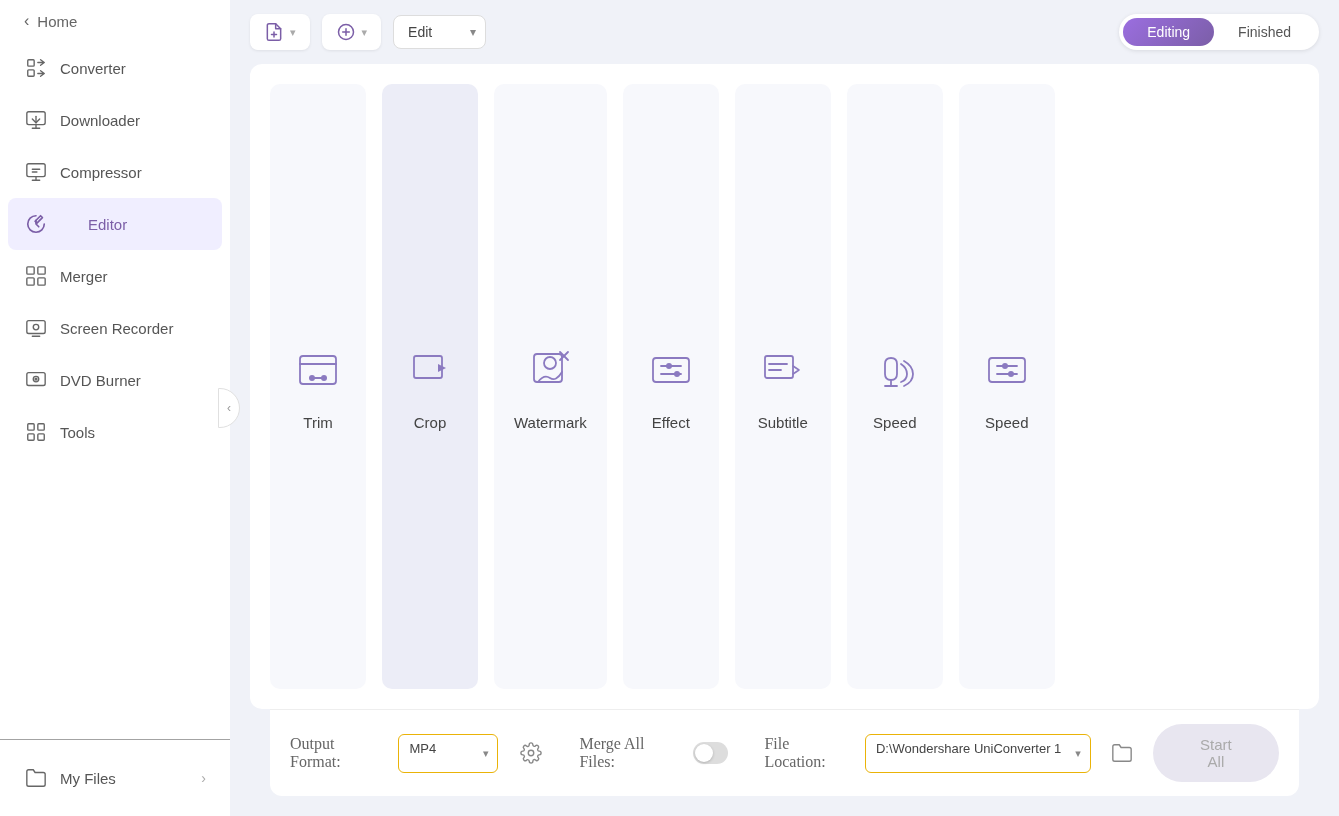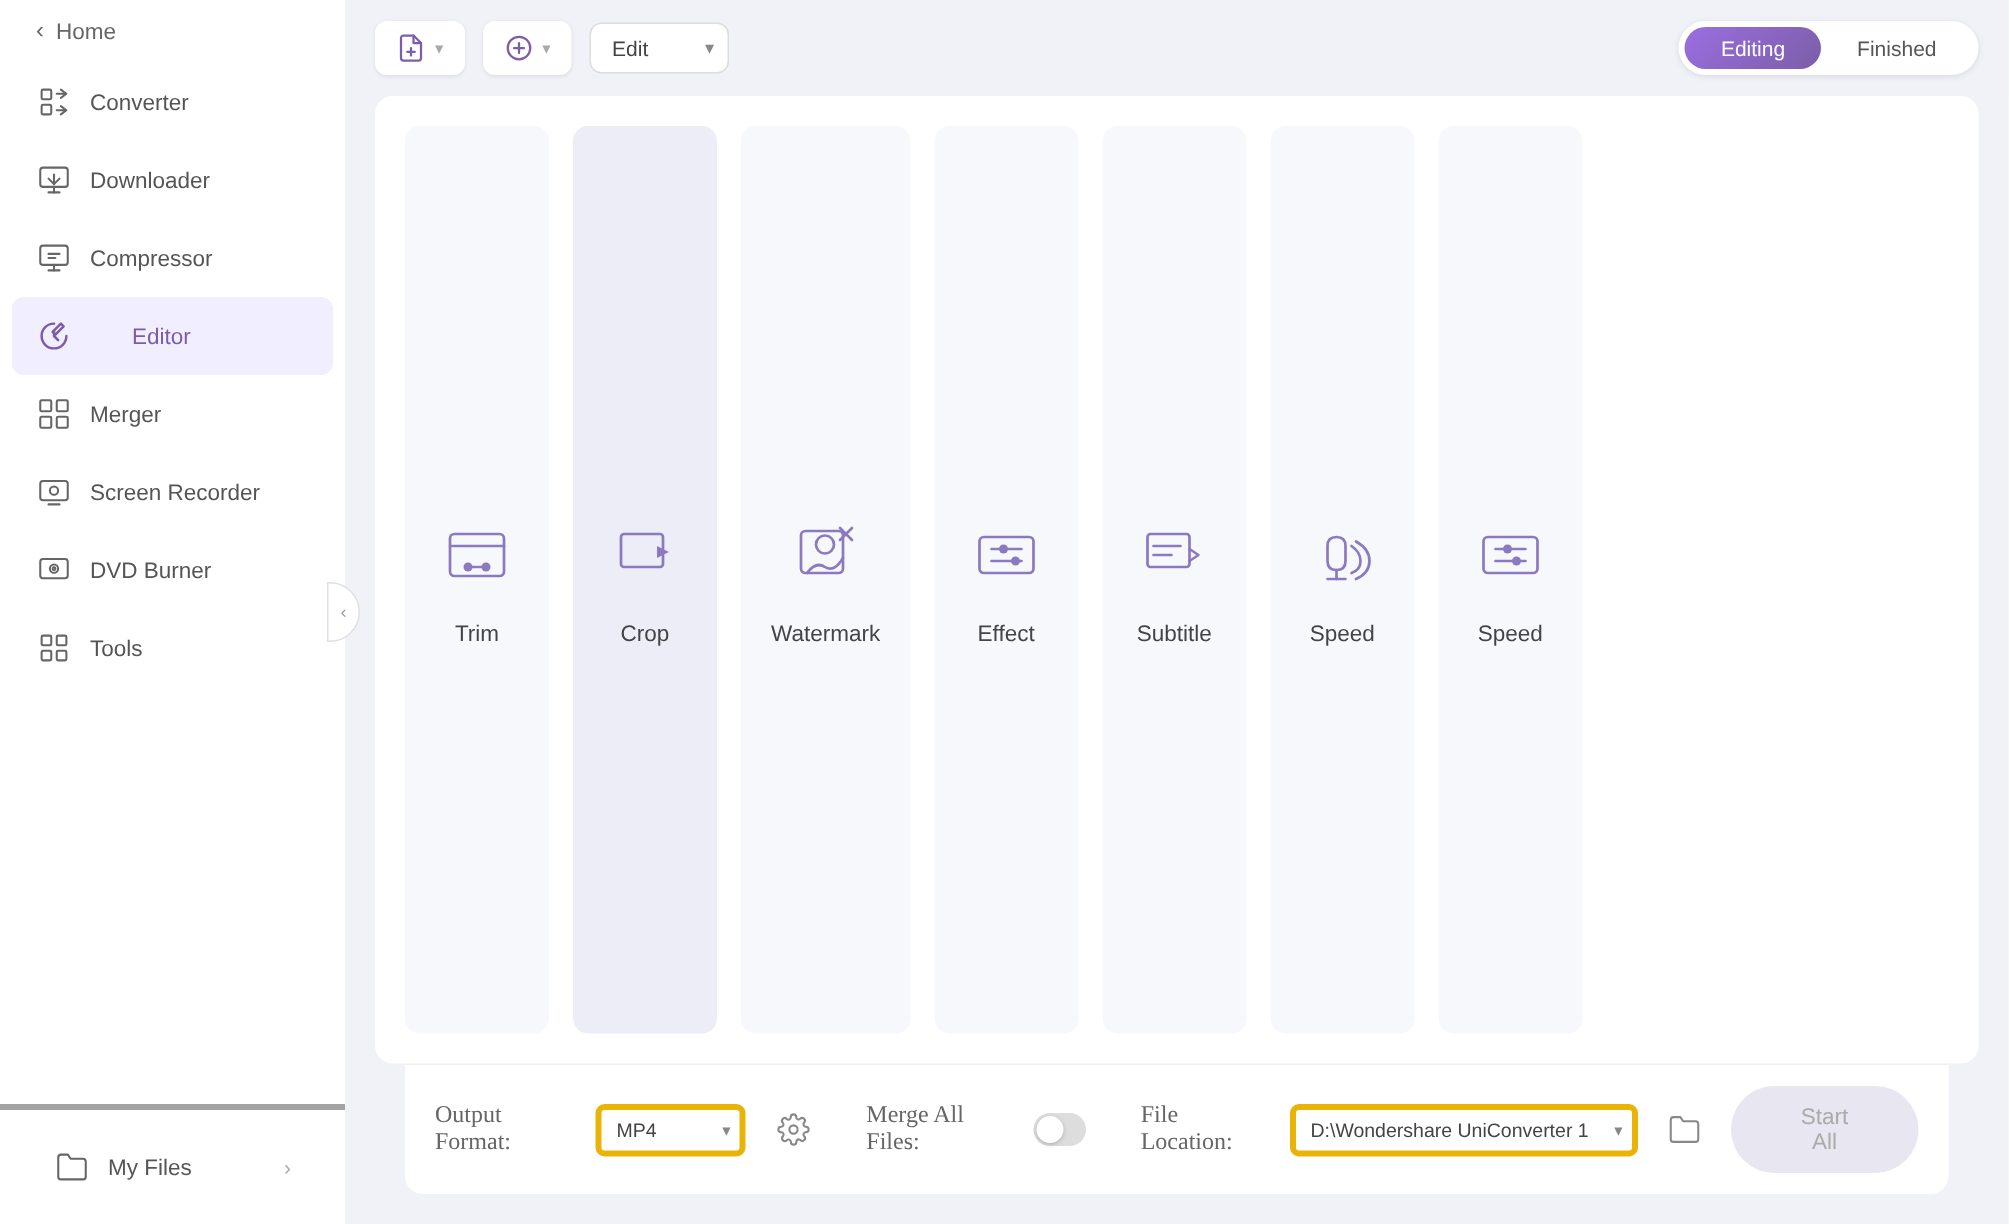--- a/index.html
+++ b/index.html
@@ -45,22 +45,22 @@
       width: 24px;
       height: 24px;
       display: flex;
       align-items: center;
       justify-content: center;
     }
     .sidebar-item svg { width: 22px; height: 22px; }
     .sidebar-item.active svg { stroke: #7b5ea7; }
     .sidebar-divider { flex: 1; }
     .sidebar-bottom {
-      border-top: 4px solid #a3a3a3;
-      padding: 12px 12px;
+      border-top: 1px solid #a3a3a3;
+      padding: 12px 0;
     }
     .back-btn {
       display: flex;
       align-items: center;
       gap: 8px;
       padding: 12px 24px;
       cursor: pointer;
       color: #666;
       font-size: 15px;
     }
@@ -237,22 +237,22 @@
     }
     .bottom-select-wrap::after {
       content: '▾';
       position: absolute;
       right: 10px;
       pointer-events: none;
       color: #888;
       font-size: 11px;
     }
     .bottom-select {
-      padding: 6px 28px 6px 10px;
-      border: 4px solid #eab308;
+      padding: 6px 28px 16px 10px;
+      border: 1px solid #eab308;
       border-radius: 6px;
       font-size: 13px;
       color: #444;
       appearance: none;
       -webkit-appearance: none;
       outline: none;
       background: #fff;
       min-width: 100px;
     }
     .format-icon-btn {

